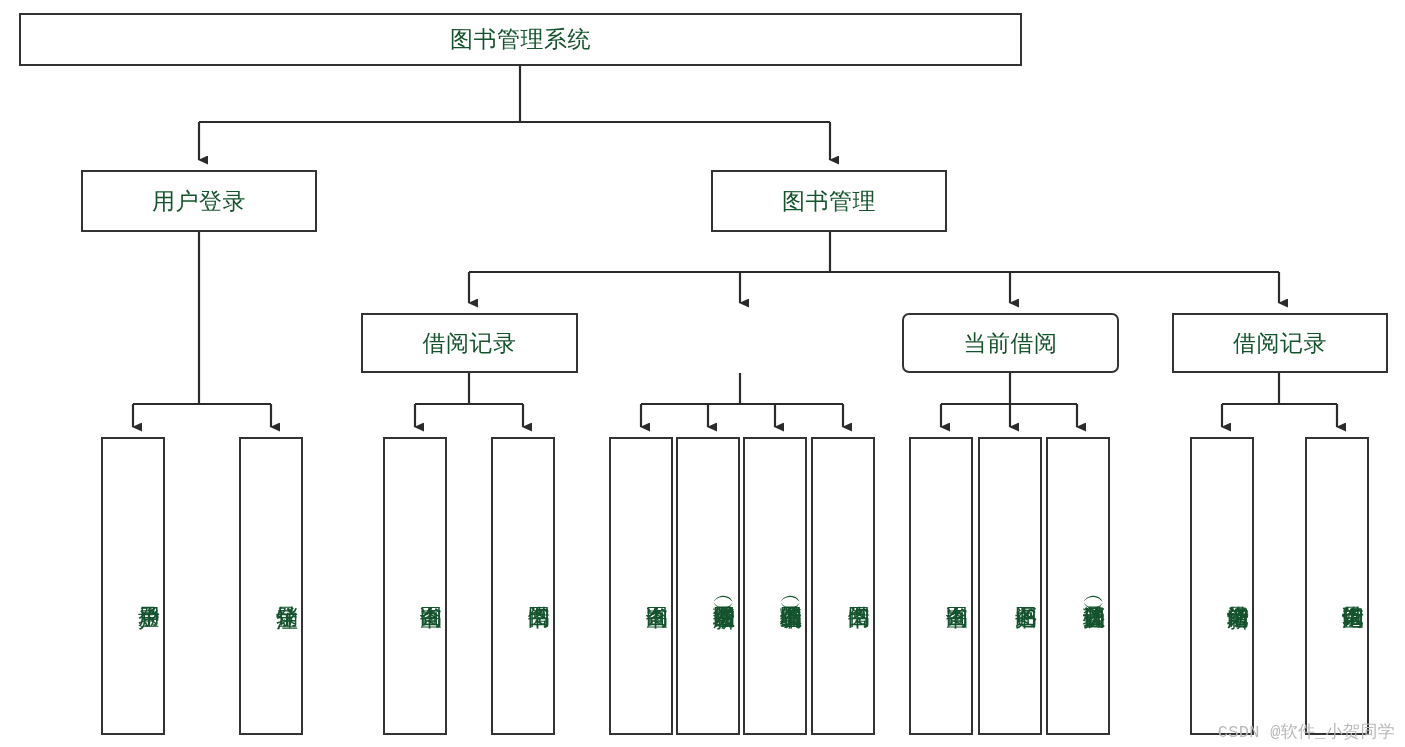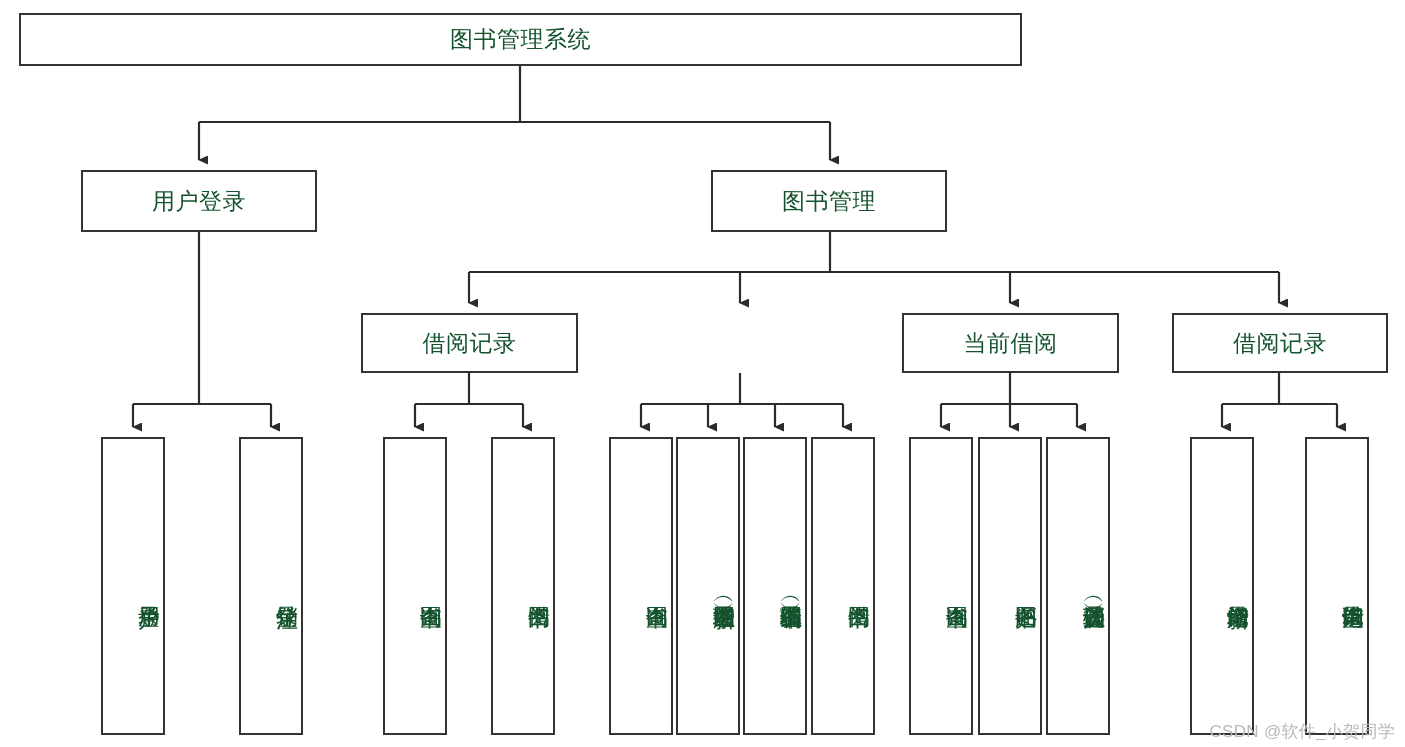--- a/index.html
+++ b/index.html
@@ -48,21 +48,21 @@
   }
   .node-label {
     display: block;
   }
   .watermark {
     position: absolute;
     right: 10px;
     bottom: 4px;
     font-size: 17px;
     color: #b9b9b9;
-    font-family: Liberation Sans, sans-serif;
+    font-family: Liberation Mono, monospace;
     white-space: nowrap;
     letter-spacing: 0.3px;
   }
 </style>
 </head>
 <body>
 
 <div id="canvas">
 
   <svg id="edges" viewBox="0 0 1405 747" width="1405" height="747" xmlns="http://www.w3.org/2000/svg">
@@ -122,21 +122,21 @@
   <div class="node horiz" style="left:711px; top:170px; width:236px; height:62px;">
     <span class="node-label">图书管理</span>
   </div>
   <div class="node horiz" style="left:81px; top:170px; width:236px; height:62px;">
     <span class="node-label">用户登录</span>
   </div>
 
   <div class="node horiz" style="left:361px; top:313px; width:217px; height:60px;">
     <span class="node-label">借阅记录</span>
   </div>
-  <div class="node horiz" style="left:902px; top:313px; width:217px; height:60px;">
+  <div class="node horiz" style="left:902px; top:313px; width:217px; height:60px;border-radius:7px;">
     <span class="node-label">当前借阅</span>
   </div>
   <div class="node horiz" style="left:1172px; top:313px; width:216px; height:60px;">
     <span class="node-label">借阅记录</span>
   </div>
 
   <div class="node vert" style="left:101px; top:437px; width:64px; height:298px;">
     <span class="node-label">用户登录</span>
   </div>
   <div class="node vert" style="left:239px; top:437px; width:64px; height:298px;">

